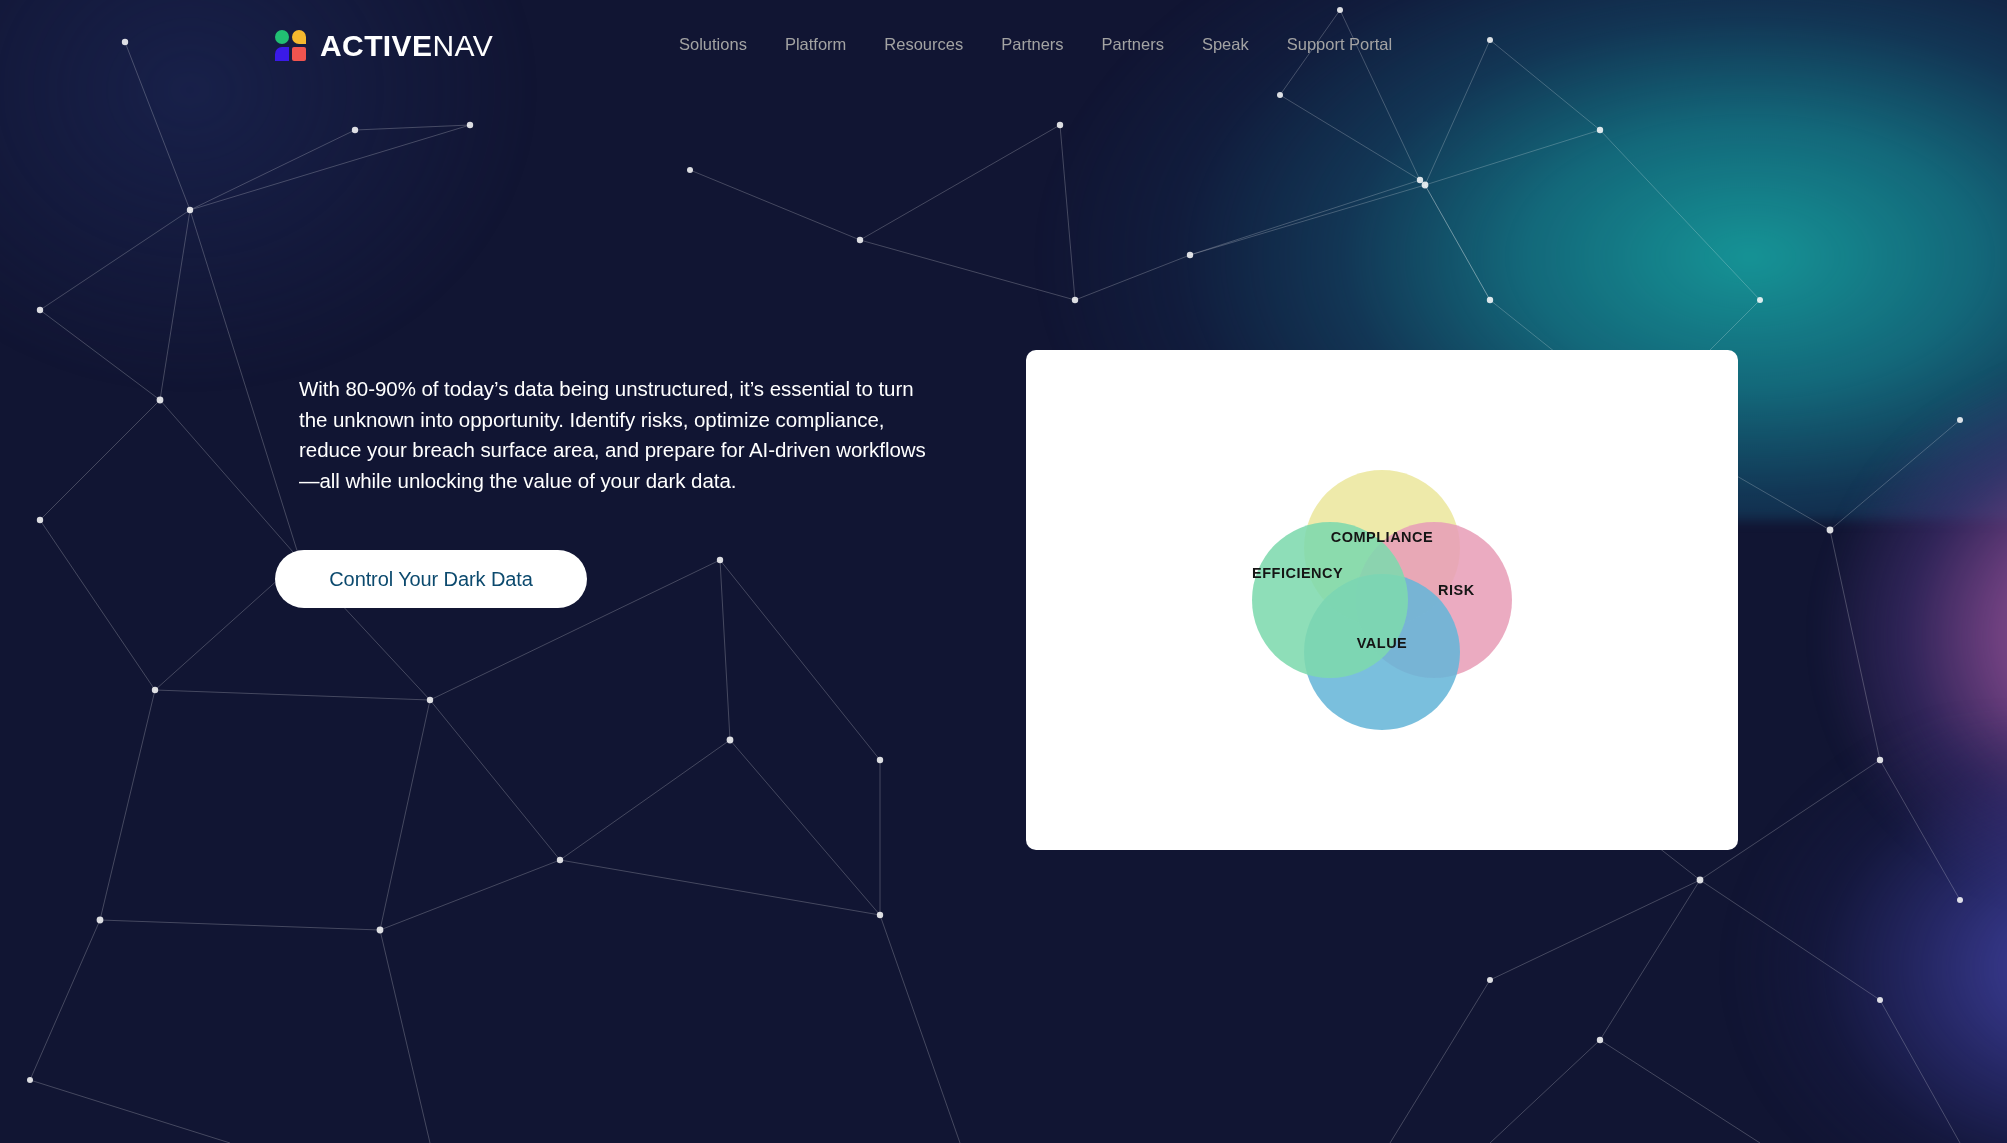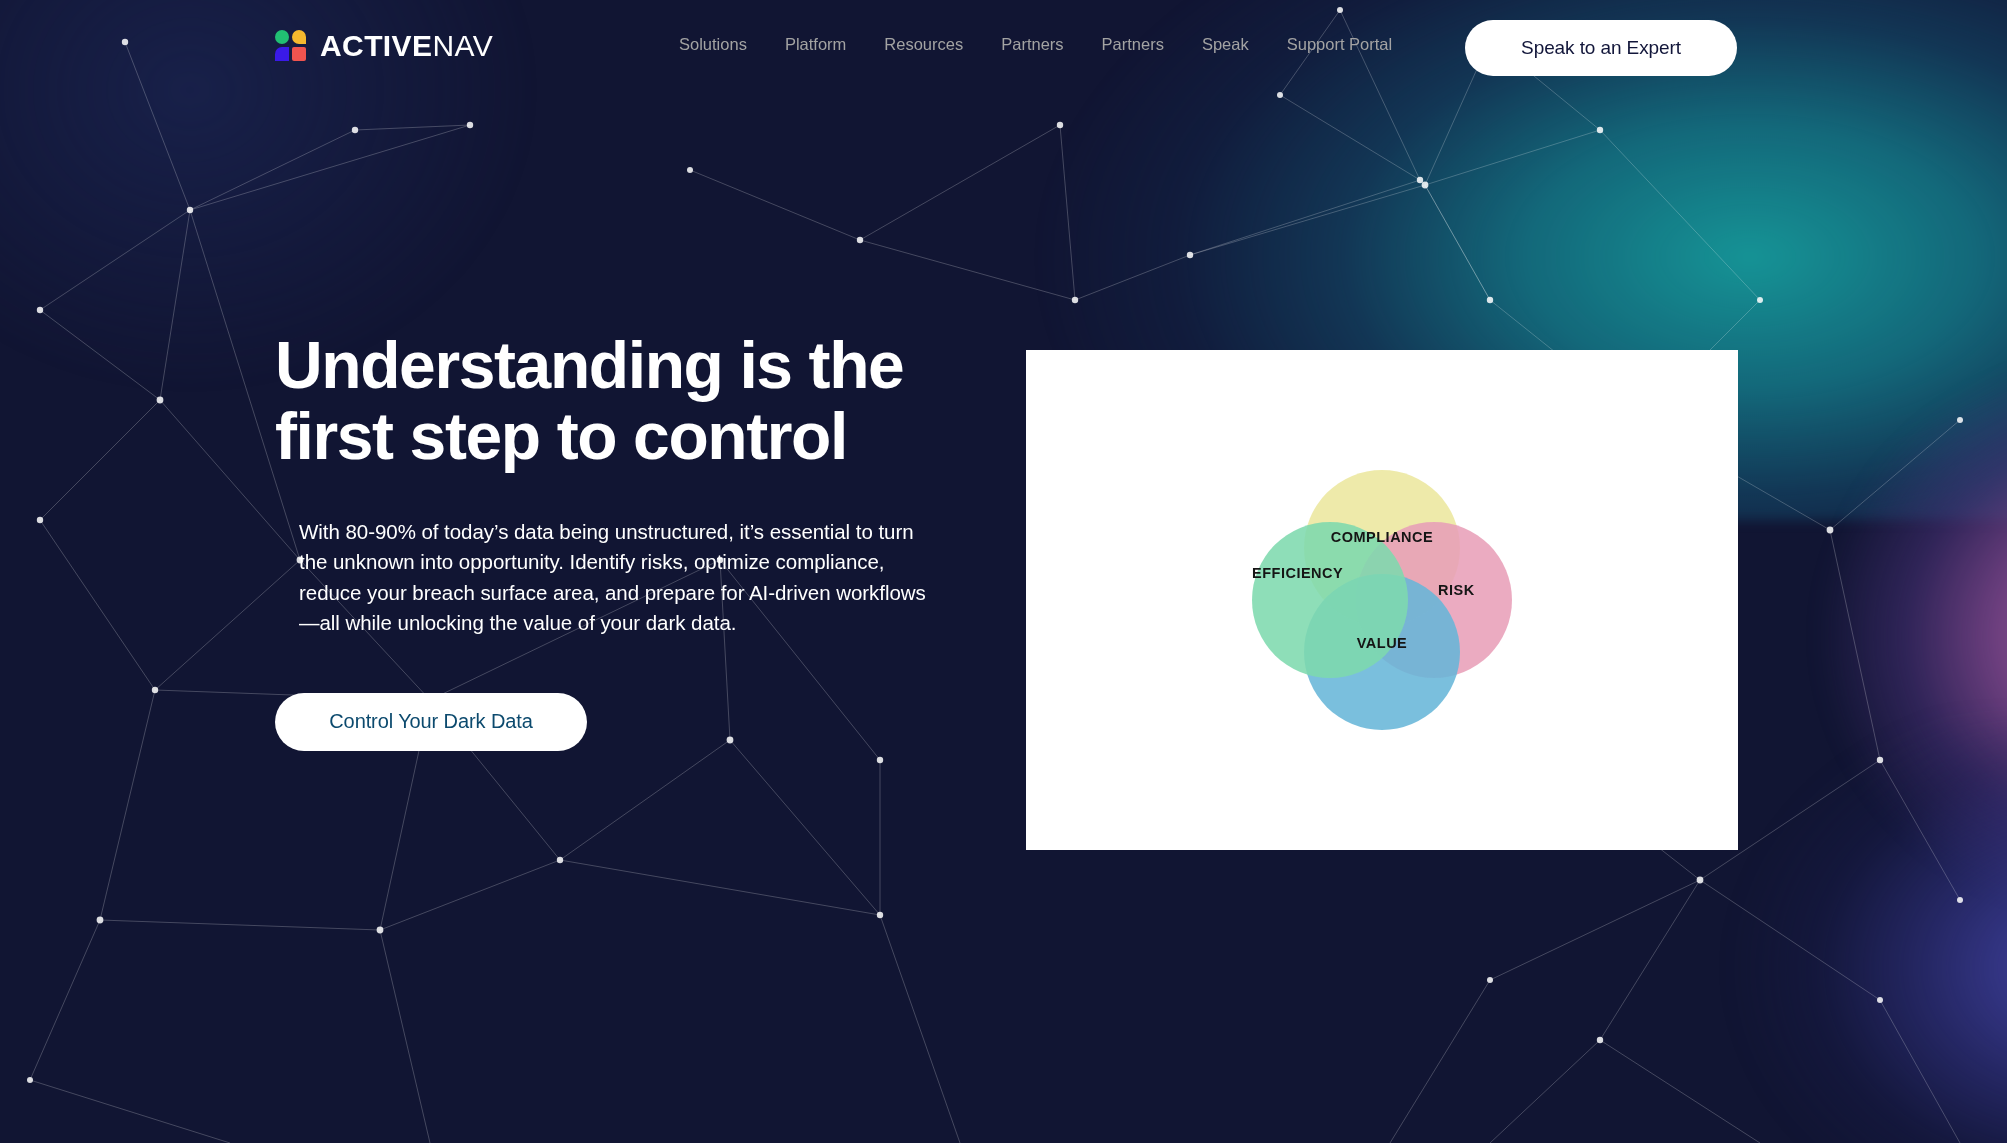--- a/index.html
+++ b/index.html
@@ -146,21 +146,21 @@
     background:#ffffff; color:#0c4a6e;
     border:none; cursor:pointer;
     font-family:"Liberation Sans", sans-serif;
     font-size:20px; font-weight:400; letter-spacing:-0.1px;
   }
 
   
   .venn-card {
     position:absolute; left:1026px; top:350px;
     width:712px; height:500px;
-    background:#ffffff; border-radius:0;
+    background:#ffffff; border-radius:10px;
     z-index:10;
     overflow:hidden;
     padding-left:12px;
   }
   .venn-wrap {
     position:absolute; left:50%; top:50%;
     transform:translate(-50%,-50%);
     width:300px; height:300px;
   }
   .venn-wrap svg { display:block; width:300px; height:300px; }
@@ -269,26 +269,23 @@
     <nav class="nav">
       <a href="#">Solutions</a>
       <a href="#">Platform</a>
       <a href="#">Resources</a>
       <a href="#">Partners</a>
       <a href="#">Partners</a>
       <a href="#">Speak</a>
       <a href="#">Support Portal</a>
     </nav>
 
-    <button class="cta-top">Speak to an Expert</button>
   </div>
 
   <div class="hero-left">
-    <h1 class="hero-title">Understanding is the
-first step to control</h1>
     <p class="hero-body">With 80-90% of today’s data being unstructured, it’s essential to turn the unknown into opportunity. Identify risks, optimize compliance, reduce your breach surface area, and prepare for AI-driven workflows—all while unlocking the value of your dark data.</p>
     <button class="cta-hero">Control Your Dark Data</button>
   </div>
 
   <div class="venn-card">
     <div class="venn-wrap">
       <svg viewBox="0 0 300 300">
         <g style="mix-blend-mode:multiply;">
           <circle cx="150" cy="98" r="78" fill="#ece79e" fill-opacity="0.88"></circle>
           <circle cx="202" cy="150" r="78" fill="#e89fb8" fill-opacity="0.88"></circle>

